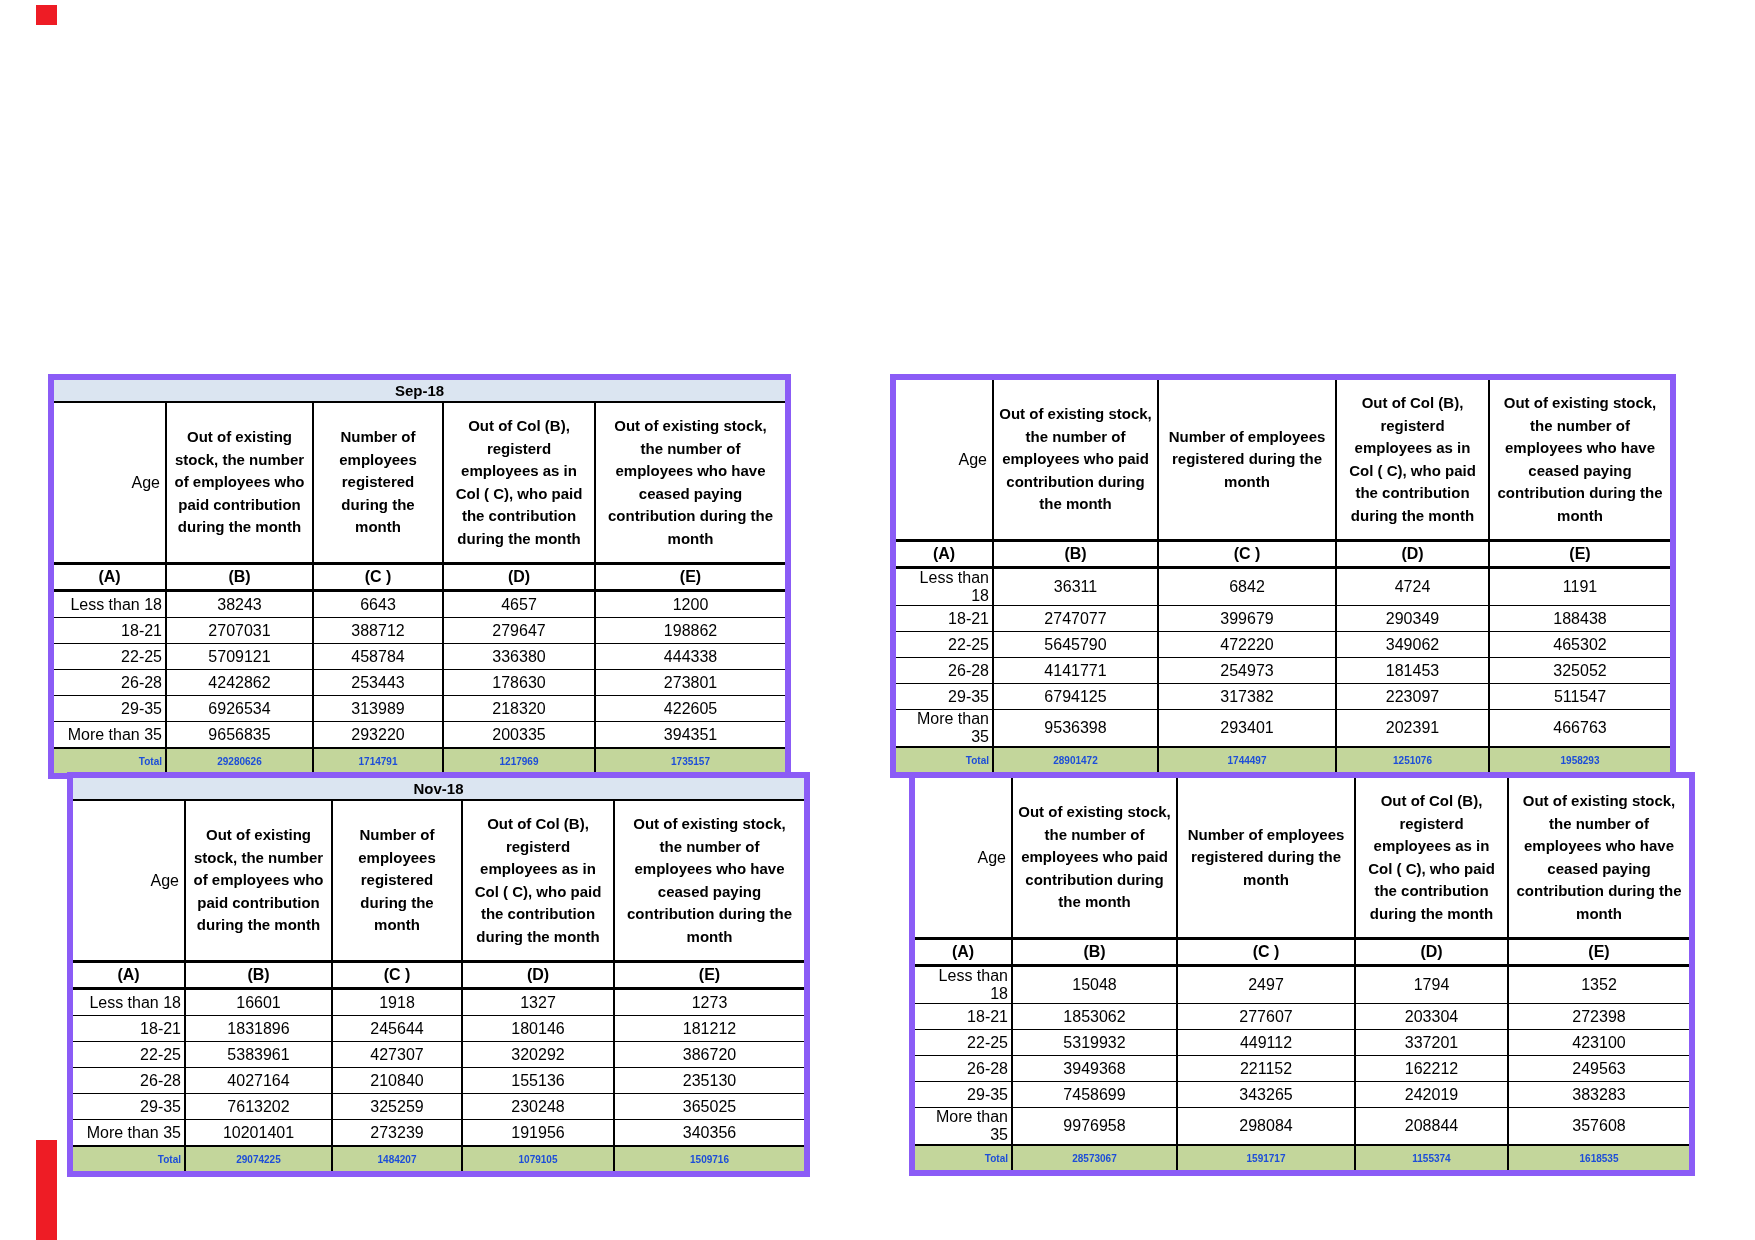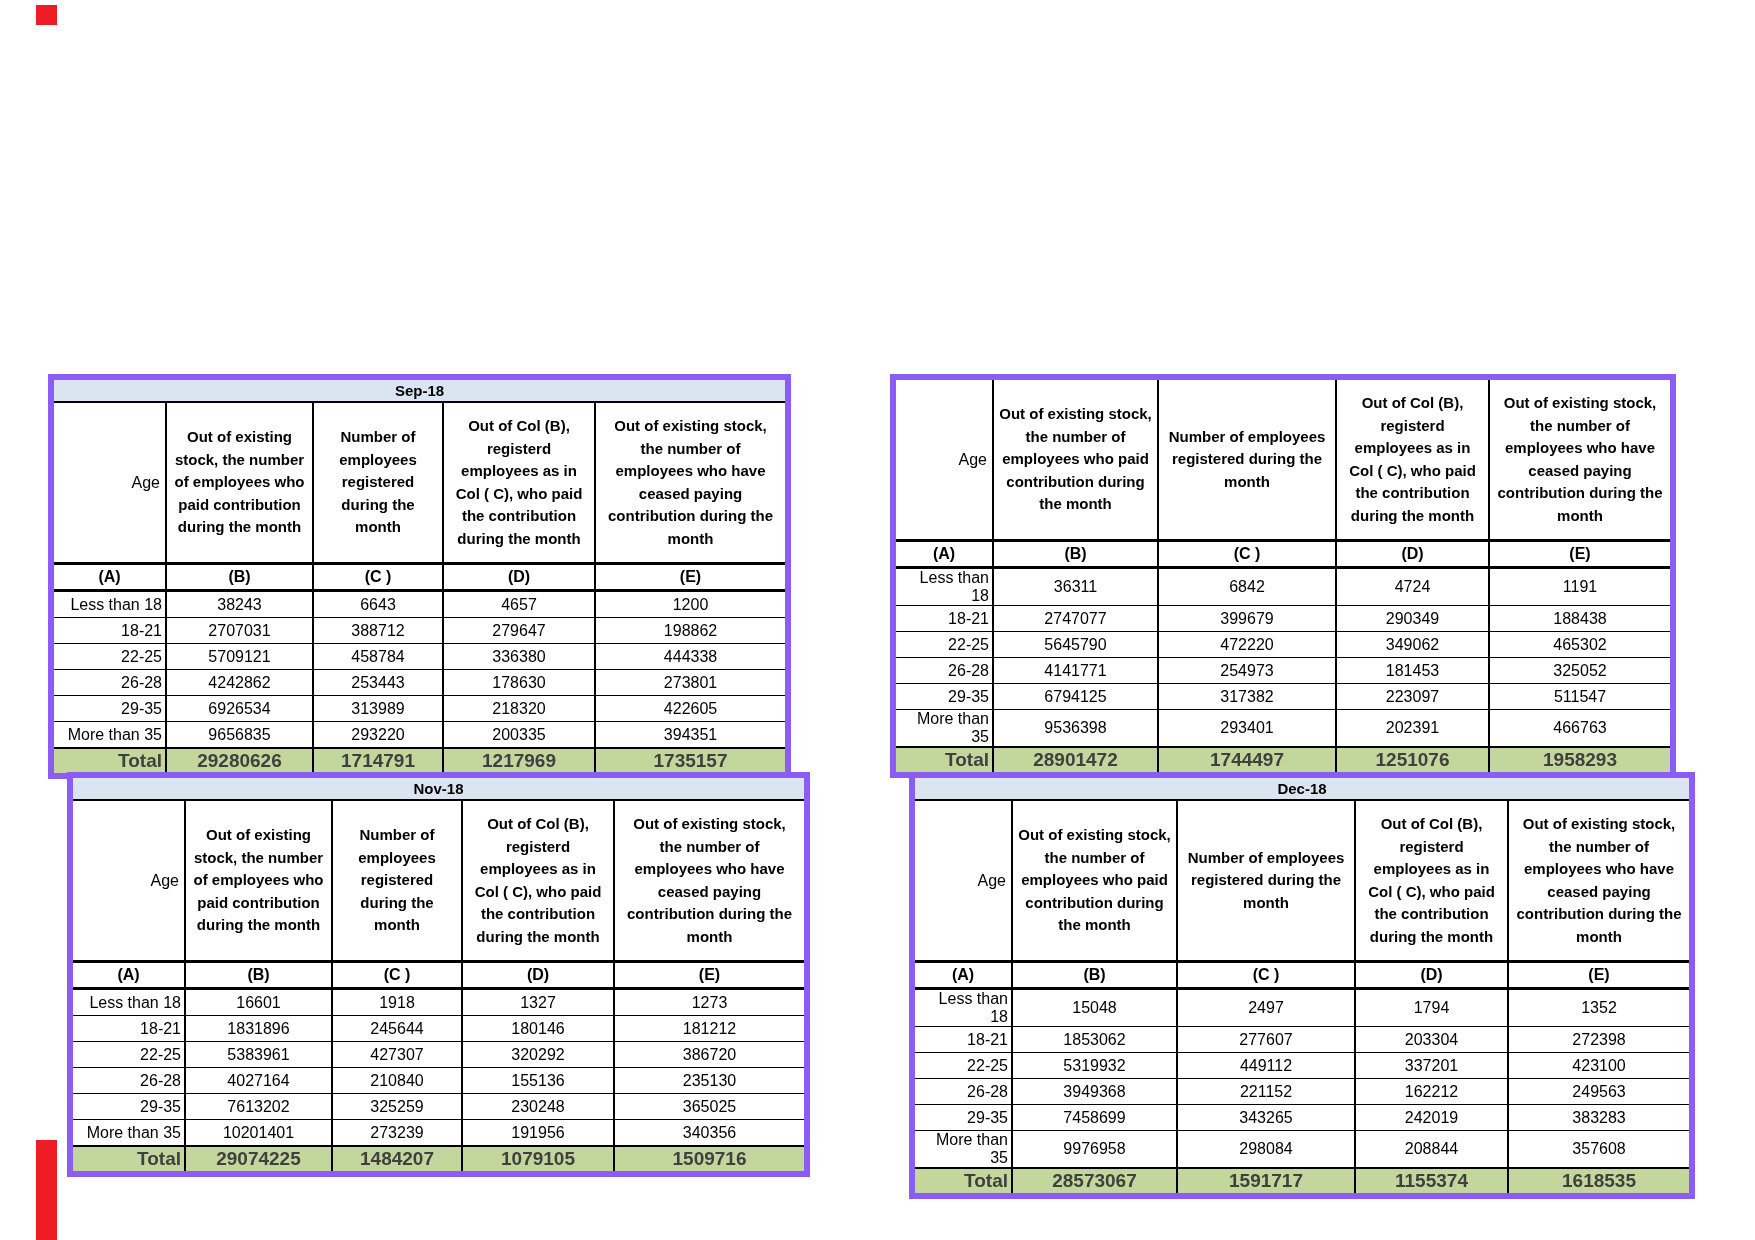--- a/index.html
+++ b/index.html
@@ -30,21 +30,21 @@
   tr.lt td{
     font-weight:bold;font-size:16px;text-align:center;height:24px;
     border-top:3px solid #000;border-bottom:3px solid #000;
   }
   tr.dr td{
     font-size:16px;text-align:center;height:25px;
     border-top-width:1px;border-bottom-width:1px;vertical-align:middle;
   }
   tr.dr td.a,tr.tot td.a{text-align:right;}
   tr.tot td{
-    background:#c3d69b;color:#404040;font-weight:bold;font-size:19px;
+    background:#c3d69b;color:#1d4ed8;font-weight:bold;font-size:10px;
     text-align:center;height:24px;vertical-align:middle;
   }
   
   .tbl.left{left:48px;width:737px;}
   .tbl.left col:nth-child(1){width:115px;}
   .tbl.left col:nth-child(2){width:147px;}
   .tbl.left col:nth-child(3){width:130px;}
   .tbl.left col:nth-child(4){width:152px;}
   .tbl.left col:nth-child(5){width:193px;}
   
@@ -296,23 +296,20 @@
 
 <table class="tbl right bottom">
   <colgroup>
       <col>
       <col>
       <col>
       <col>
       <col>
     </colgroup>
   <tbody>
-      <tr class="mo">
-        <td colspan="5">Dec-18</td>
-      </tr>
   <tr class="hd">
     <td class="a">Age</td>
     <td>Out of existing stock, the number of employees who paid contribution during the month</td>
     <td>Number of employees registered during the month</td>
     <td>Out of Col (B), registerd employees as in Col ( C), who paid the contribution during the month</td>
     <td>Out of existing stock, the number of employees who have ceased paying contribution during the month</td>
   </tr>
   <tr class="lt">
     <td>(A)</td>
     <td>(B)</td>

